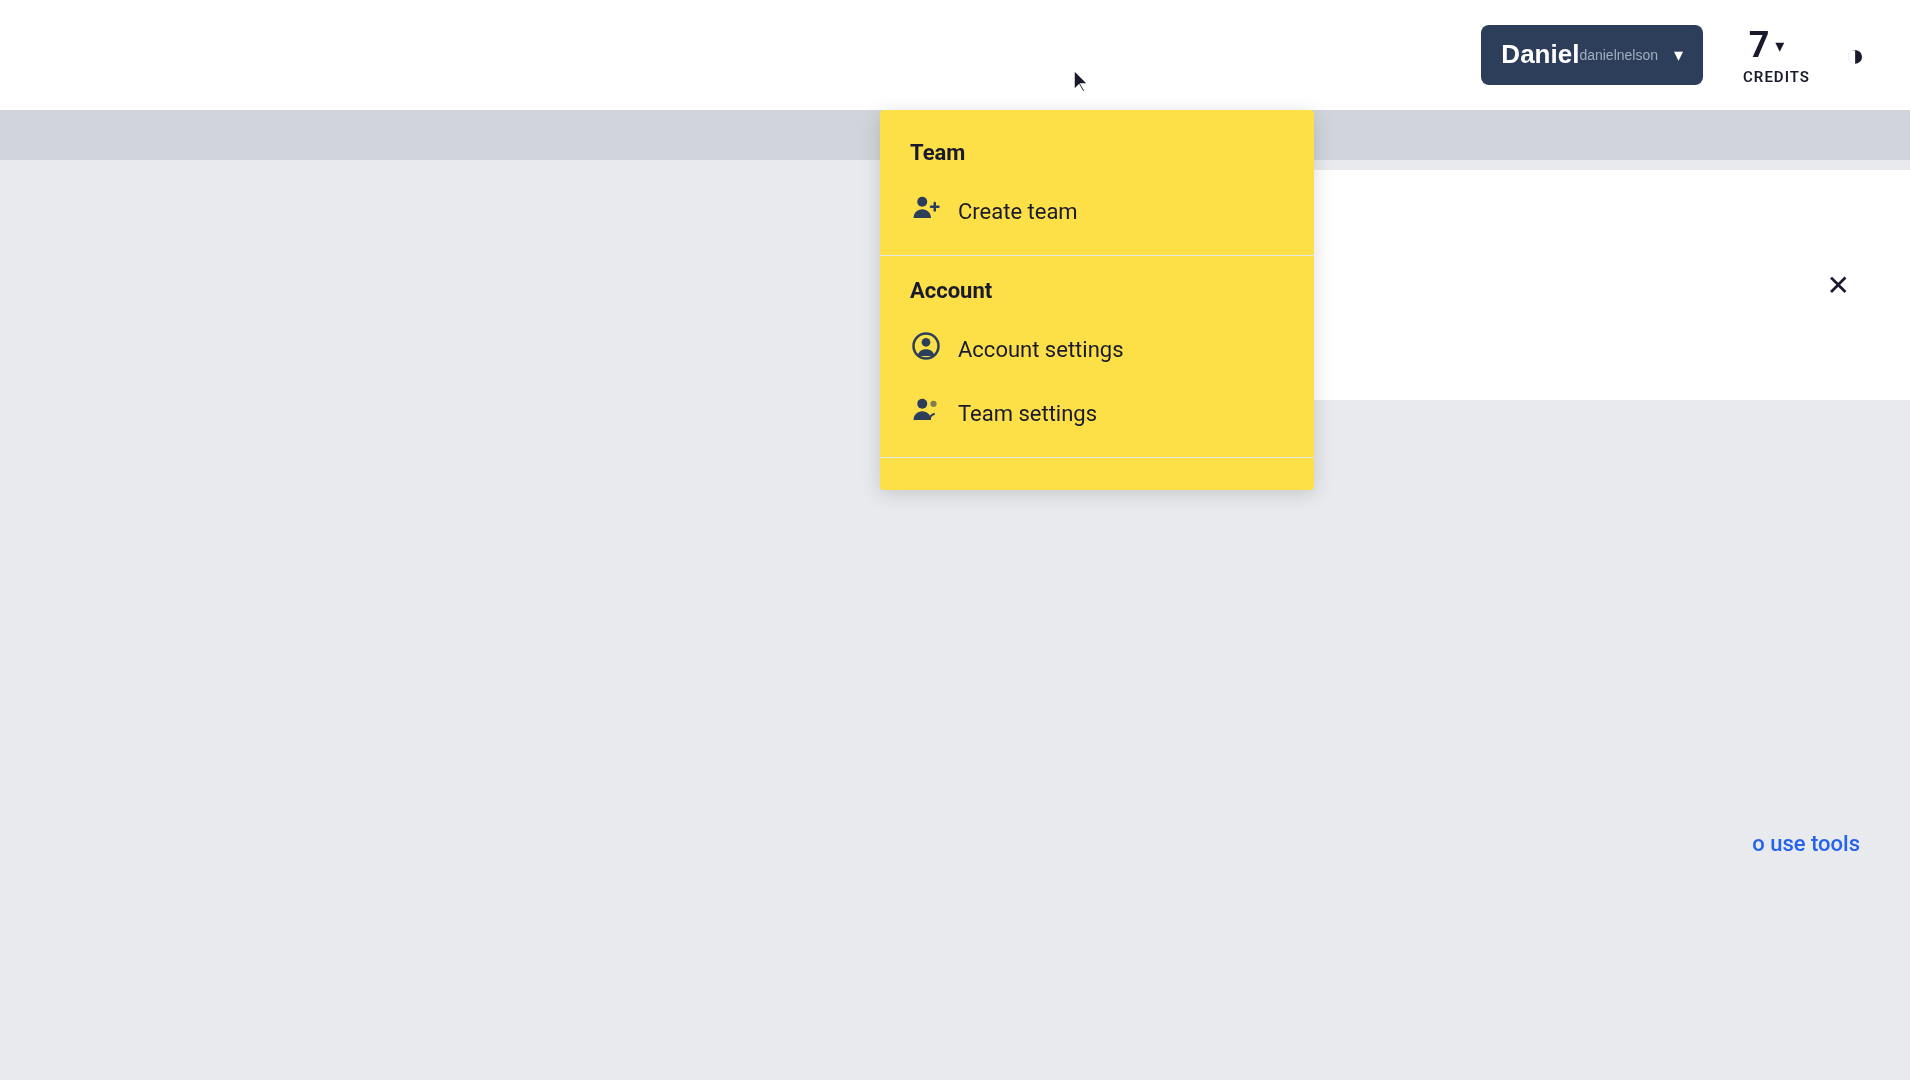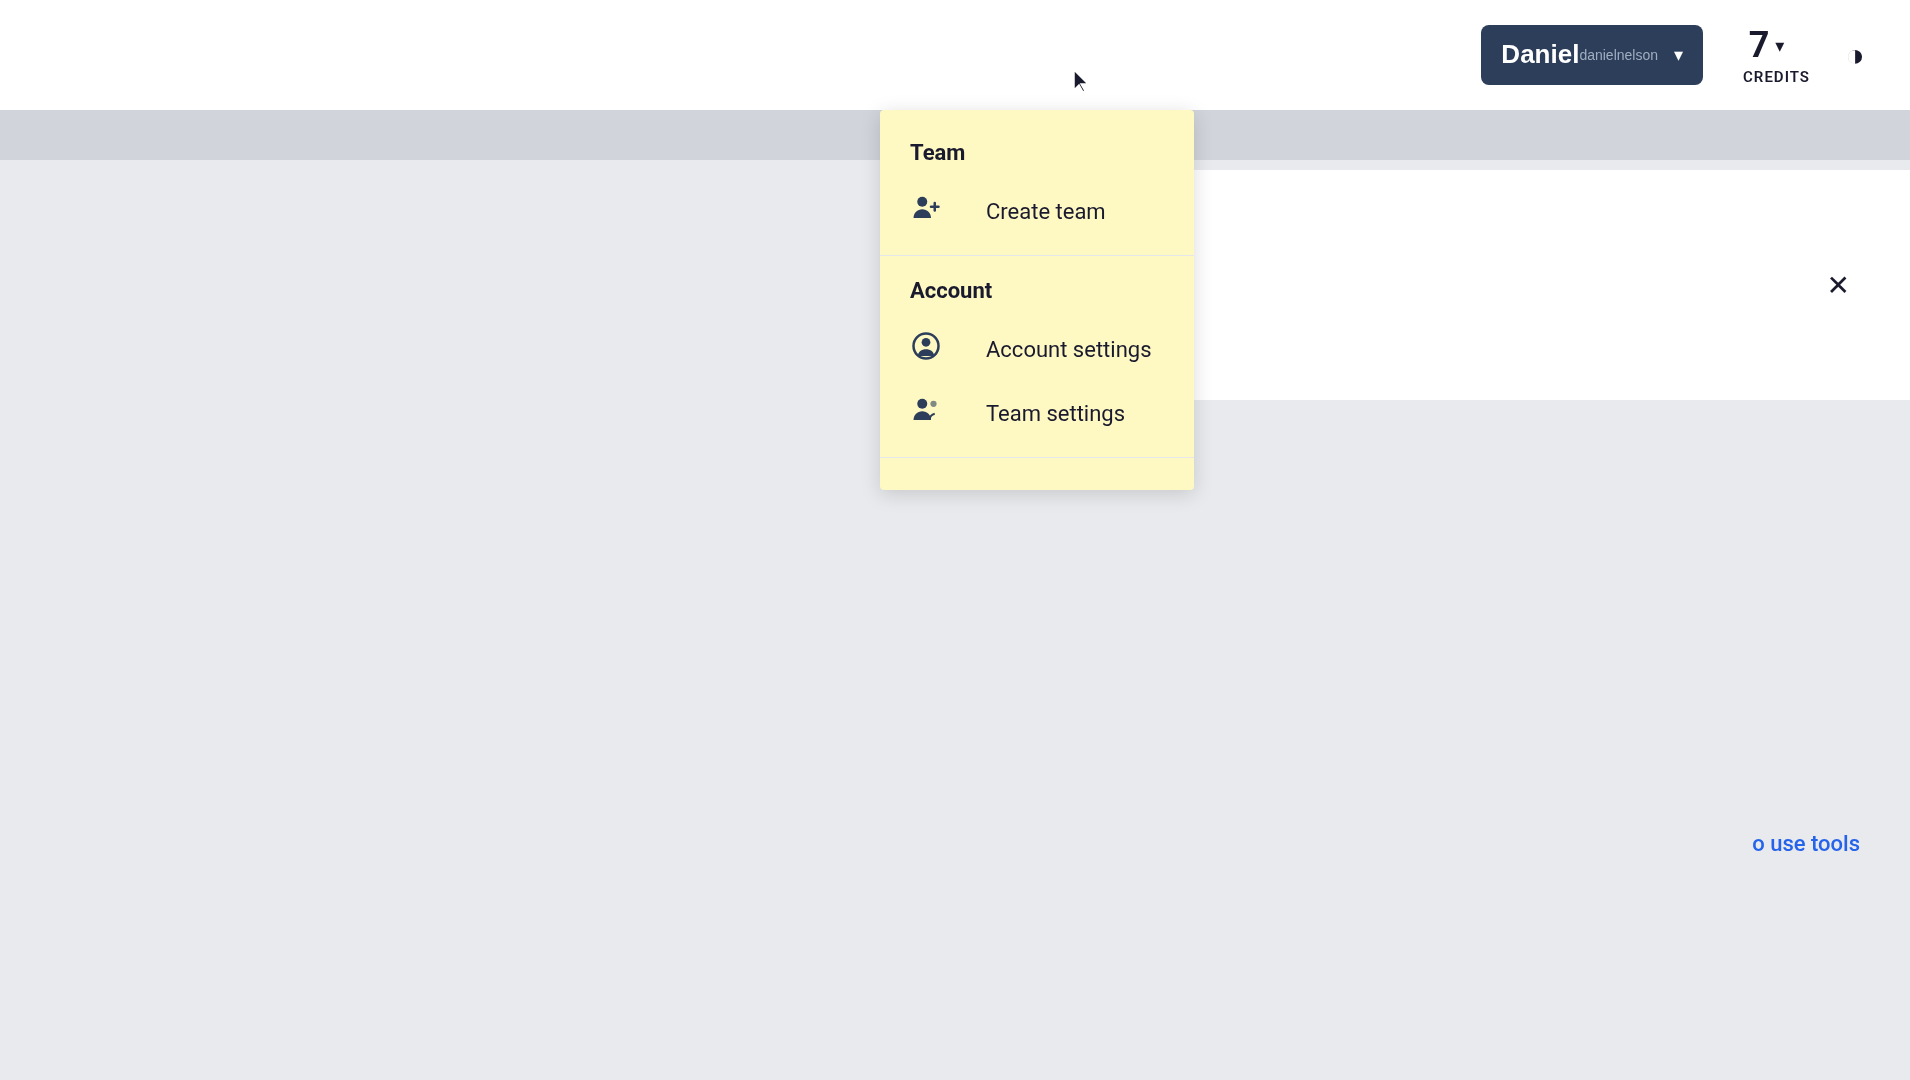--- a/index.html
+++ b/index.html
@@ -176,22 +176,22 @@
       color: #2563eb;
       font-size: 22px;
       font-weight: 500;
     }
 
     
     .dropdown-menu {
       position: absolute;
       top: 110px;
       left: 880px;
-      width: 314px;
-      background-color: #fef9c3;
+      width: 434px;
+      background-color: #fde047;
       border-radius: 4px;
       box-shadow: 0 4px 20px rgba(0,0,0,0.15);
       z-index: 100;
       padding: 20px 0;
     }
 
     .dropdown-section-title {
       font-size: 22px;
       font-weight: 700;
       color: #1a1a2e;
@@ -212,21 +212,20 @@
       color: #2c3e5a;
       width: 32px;
       text-align: center;
       flex-shrink: 0;
     }
 
     .dropdown-item-label {
       font-size: 22px;
       color: #1a1a2e;
       font-weight: 400;
-      margin-left: 28px;
     }
 
     .dropdown-divider {
       height: 1px;
       background-color: #e5e7eb;
       margin: 12px 0;
     }
 
     .dropdown-item-logout .dropdown-item-icon {
       color: #c0392b;

